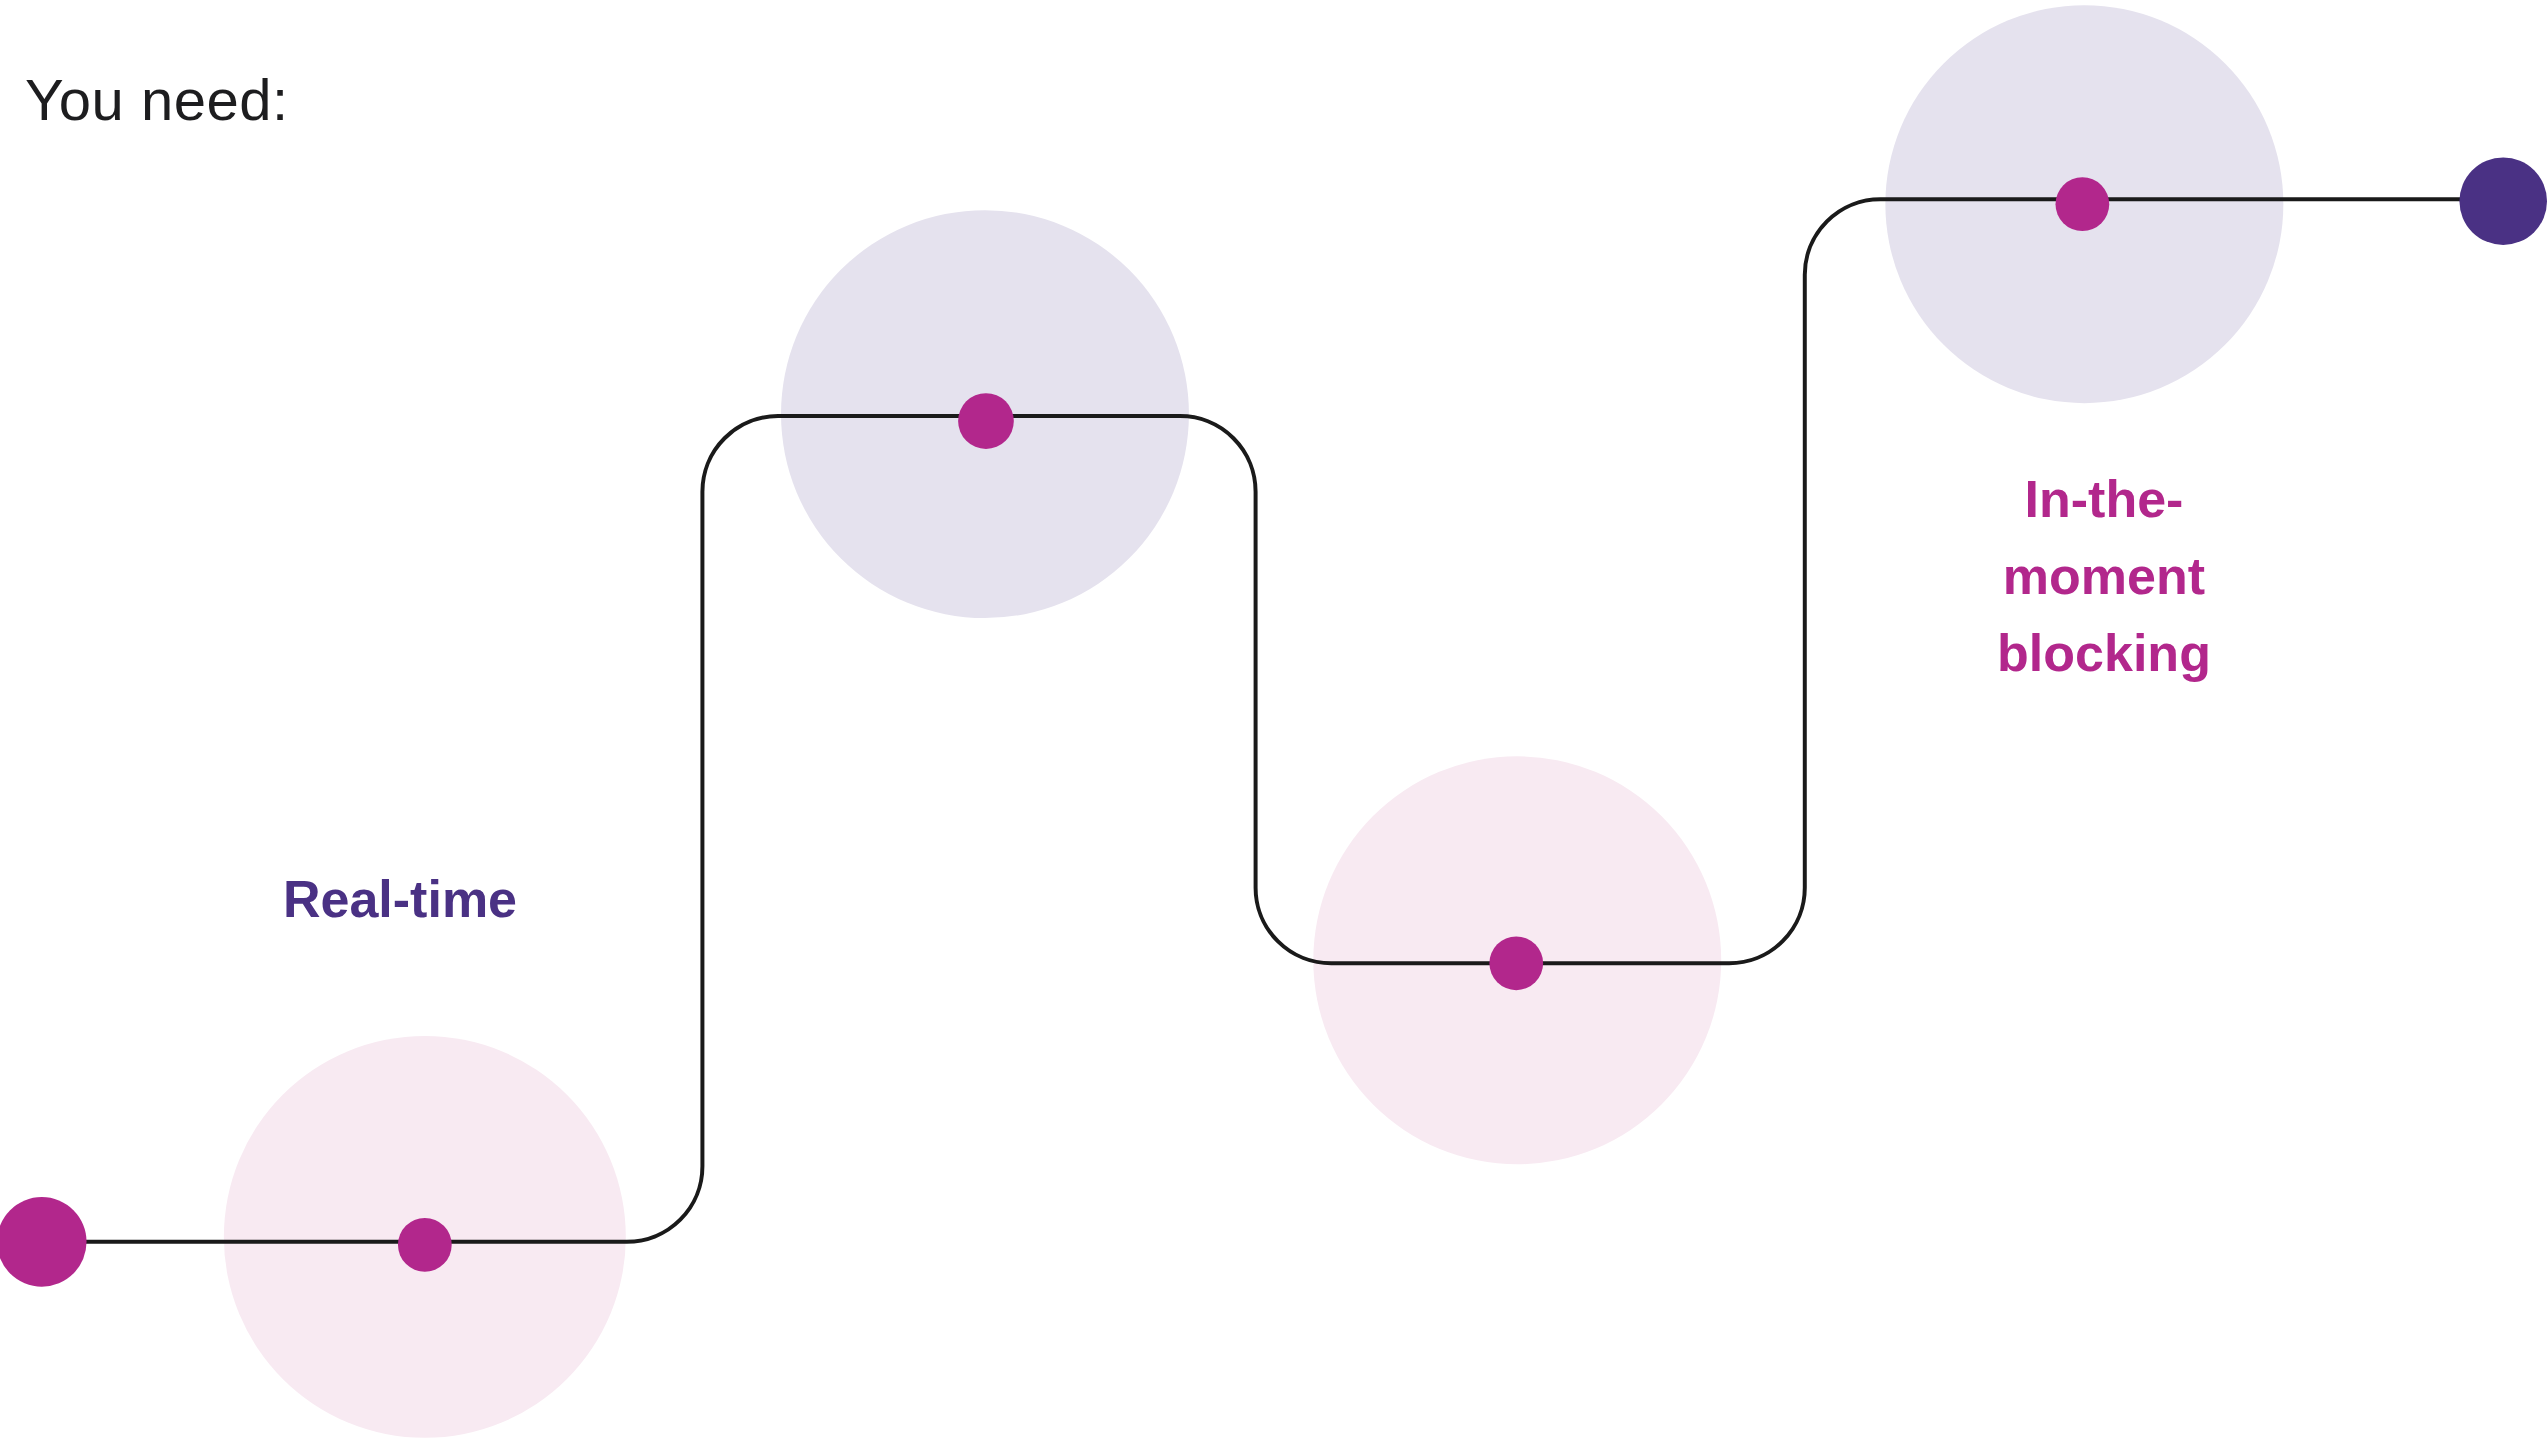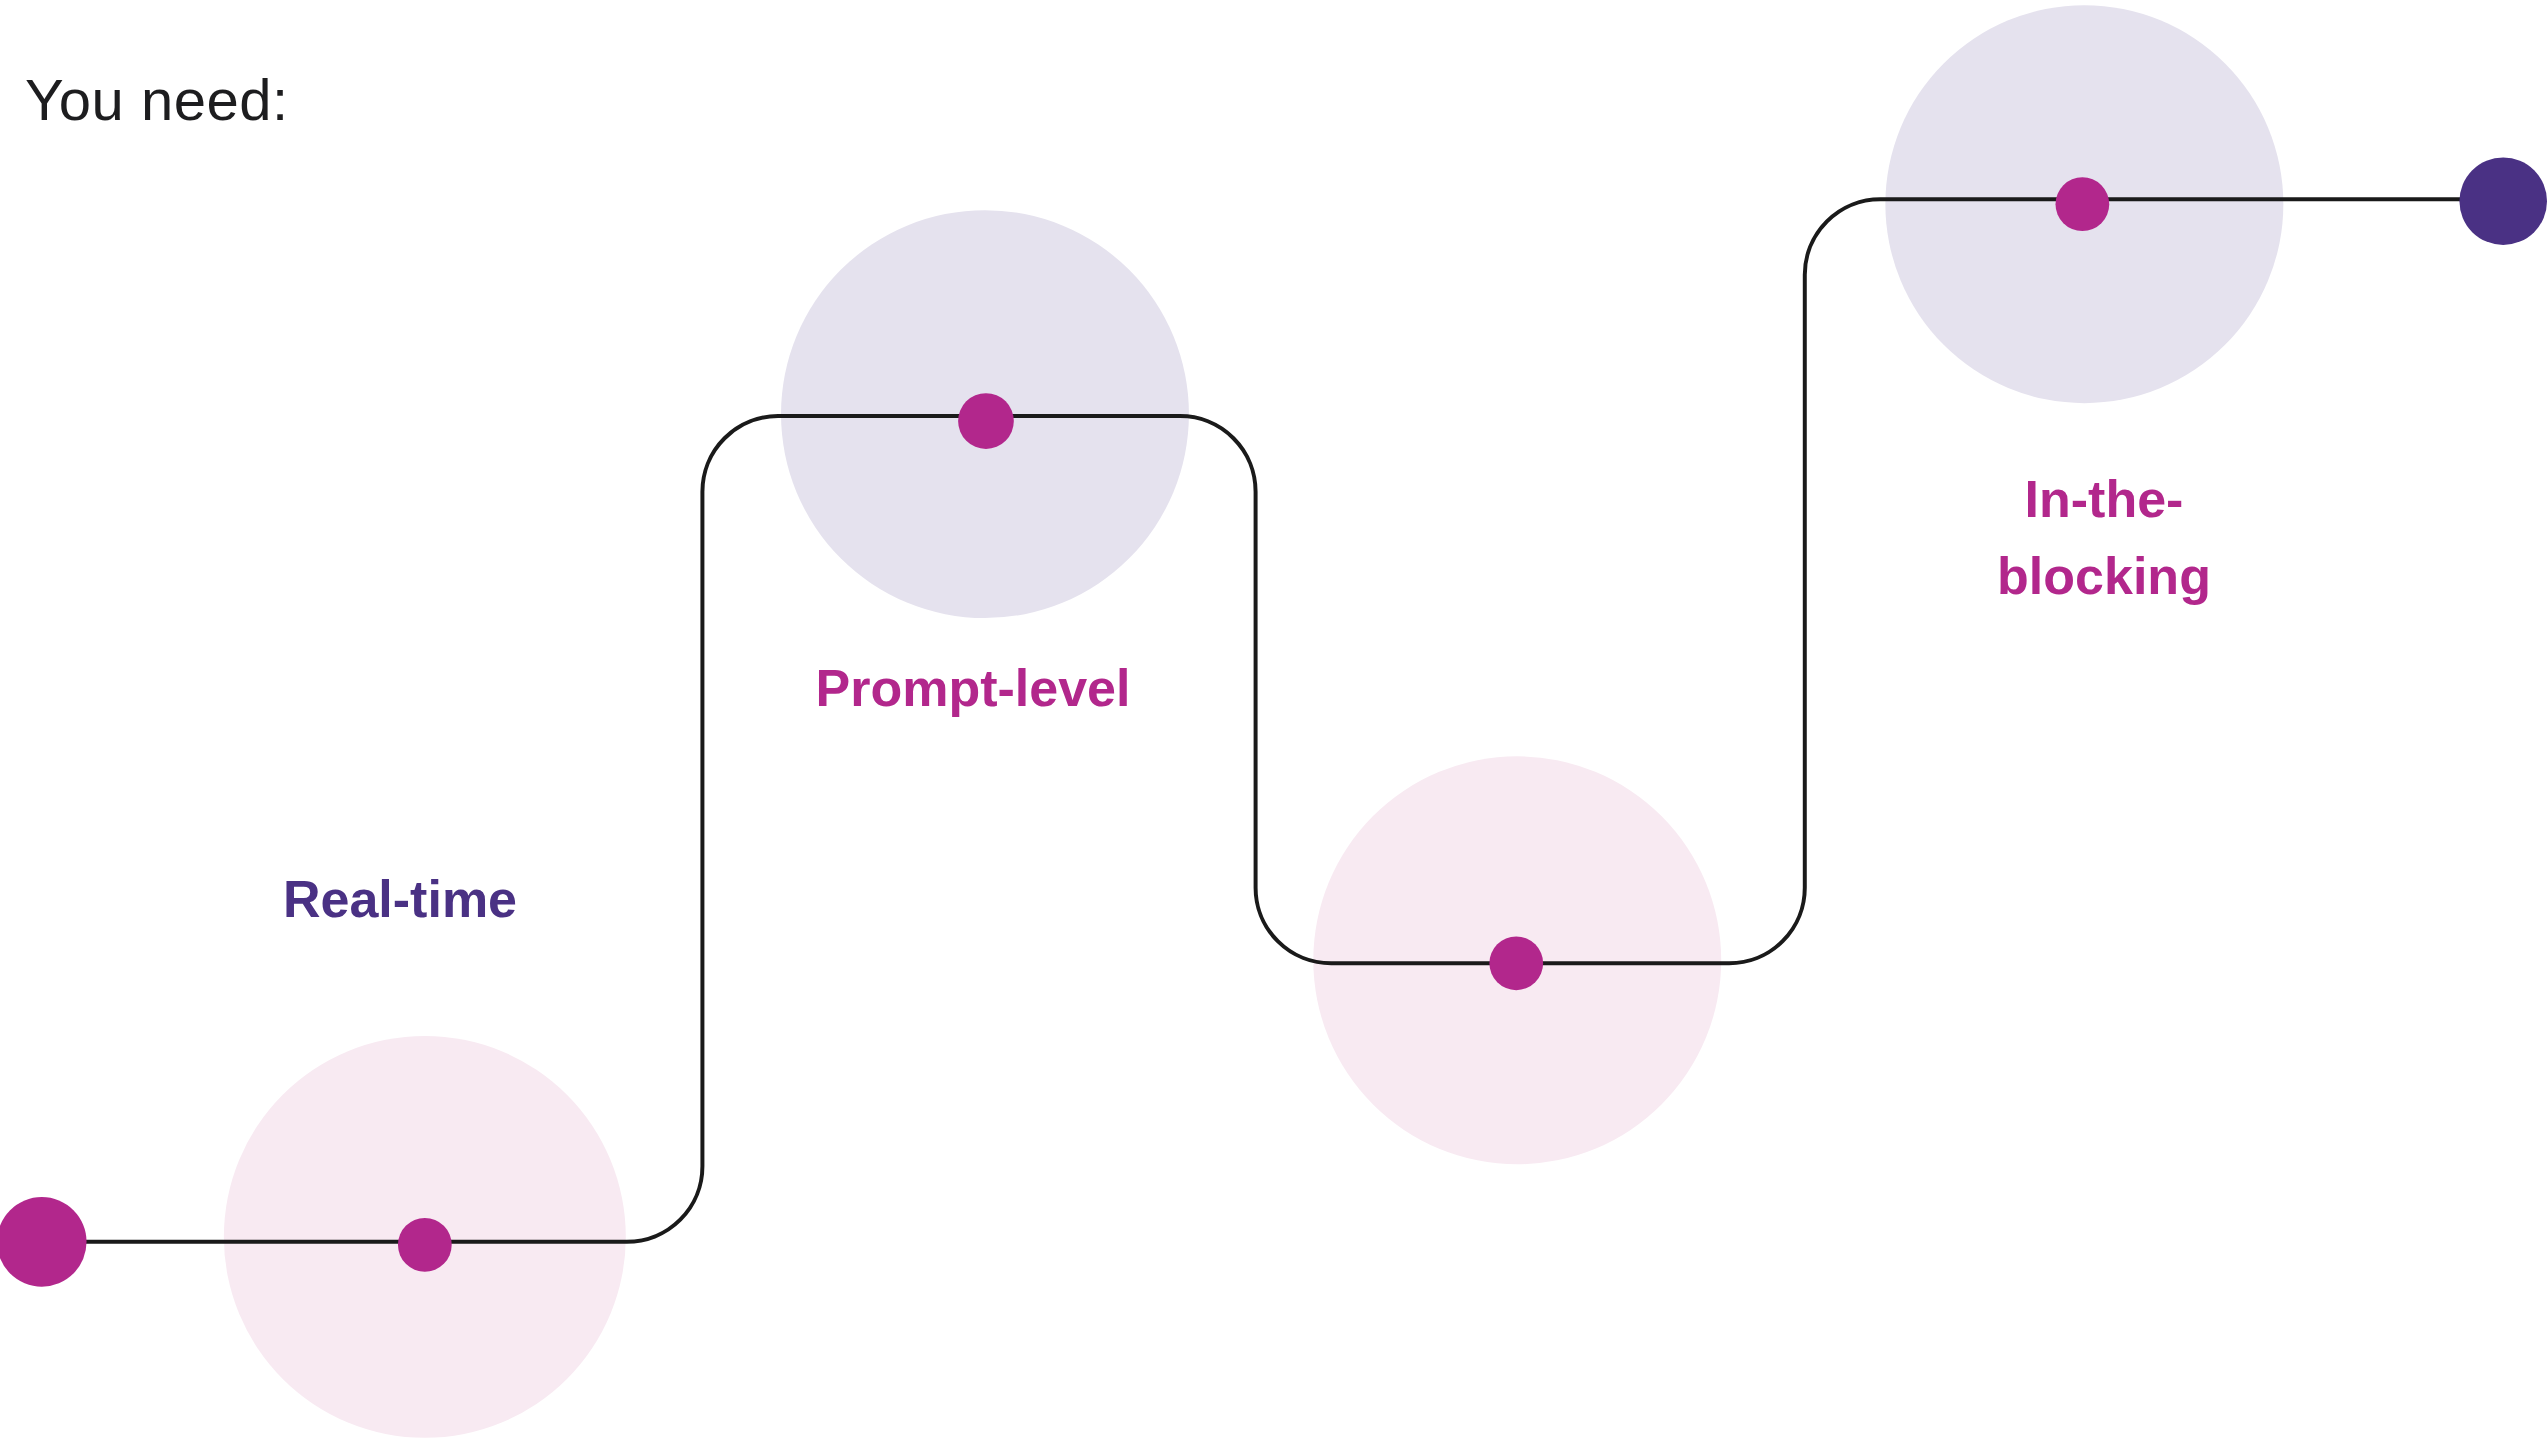--- a/index.html
+++ b/index.html
@@ -73,23 +73,23 @@
     <circle cx="2516" cy="202" r="44" fill="#4a3184"></circle>
   </svg>
 
   <div class="page-title">You need:</div>
 
   <div class="milestone-label label-1 accent-purple">
     <div>Real-time</div>
   </div>
 
   <div class="milestone-label label-2 accent-magenta">
-    <div>Prompt-level</div>
   </div>
 
 
   <div class="milestone-label label-4 accent-magenta">
     <div>In-the-</div>
+    <div>moment</div>
     <div>blocking</div>
   </div>
 
 </div>
 
 
 </body></html>

